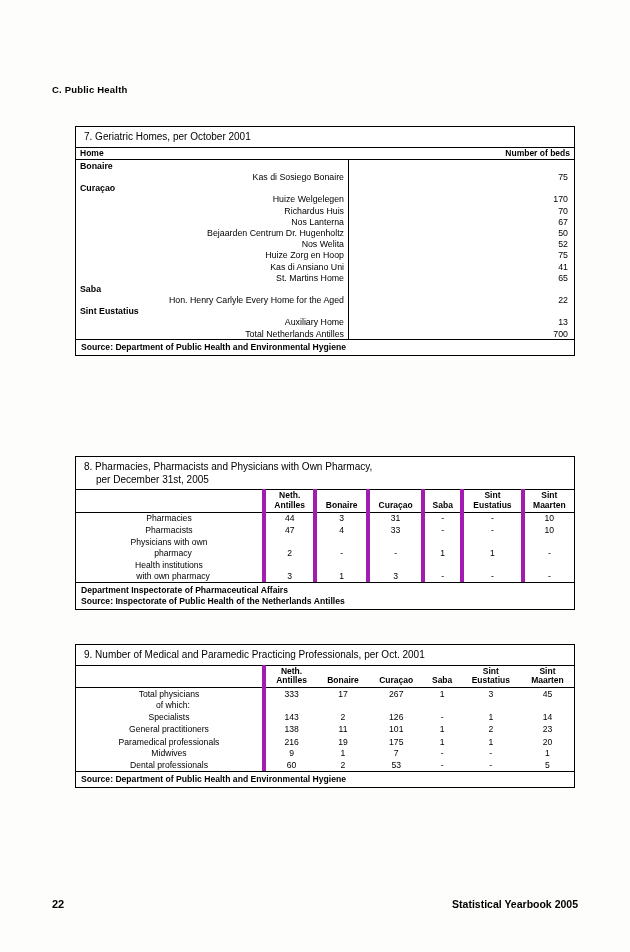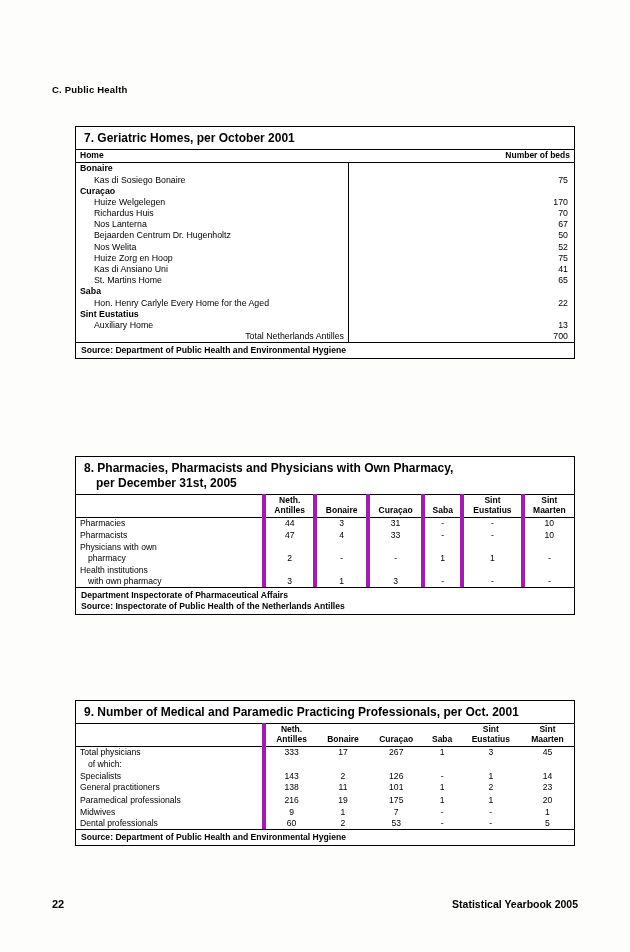--- a/index.html
+++ b/index.html
@@ -34,25 +34,25 @@
   .tbl-block {
     position: absolute;
     left: 75px;
     width: 500px;
     border: 1.2px solid #000;
     background: #fff;
     box-sizing: border-box;
   }
   #block7 { top: 126px; }
   #block8 { top: 456px; }
-  #block9 { top: 700px; }
+  #block9 { top: 644px; }
 
   .tbl-title {
-    font-size: 12px;
-    font-weight: bold;
+    font-size: 10px;
+    font-weight: normal;
     padding: 4px 8px 3px 8px;
     line-height: 1.25;
   }
   .tbl-title .sub {
     display: block;
     padding-left: 12px;
   }
   table {
     border-collapse: collapse;
     width: 100%;
@@ -89,20 +89,21 @@
     text-align: right;
     border-left: 1px solid #000;
     width: 215px;
     padding-right: 6px;
   }
   #t7 tr.grp td.name {
     font-weight: bold;
   }
   #t7 tr.item td.name {
     padding-left: 18px;
+    text-align: right;
   }
   #t7 tr.total td.name {
     padding-left: 4px;
     text-align: right;
   }
   #t7 tr.total td {
     border-top: 0;
   }
   .src {
     border-top: 1.1px solid #000;
@@ -110,21 +111,21 @@
     font-weight: bold;
     padding: 2px 5px 2px 5px;
     line-height: 1.3;
   }
   
   #t8 td, #t9 td {
     font-size: 8.6px;
     padding: 0.8px 4px;
   }
   #t8 td.lbl, #t9 td.lbl {
-    text-align: left;
+    text-align: center;
     width: 170px;
   }
   #t8 td.v, #t9 td.v {
     text-align: center;
   }
   #t8 .colhead th, #t9 .colhead th {
     vertical-align: bottom;
   }
   .ind { padding-left: 12px !important; }
   .vsep { border-left: 4px solid #a21caf; }

